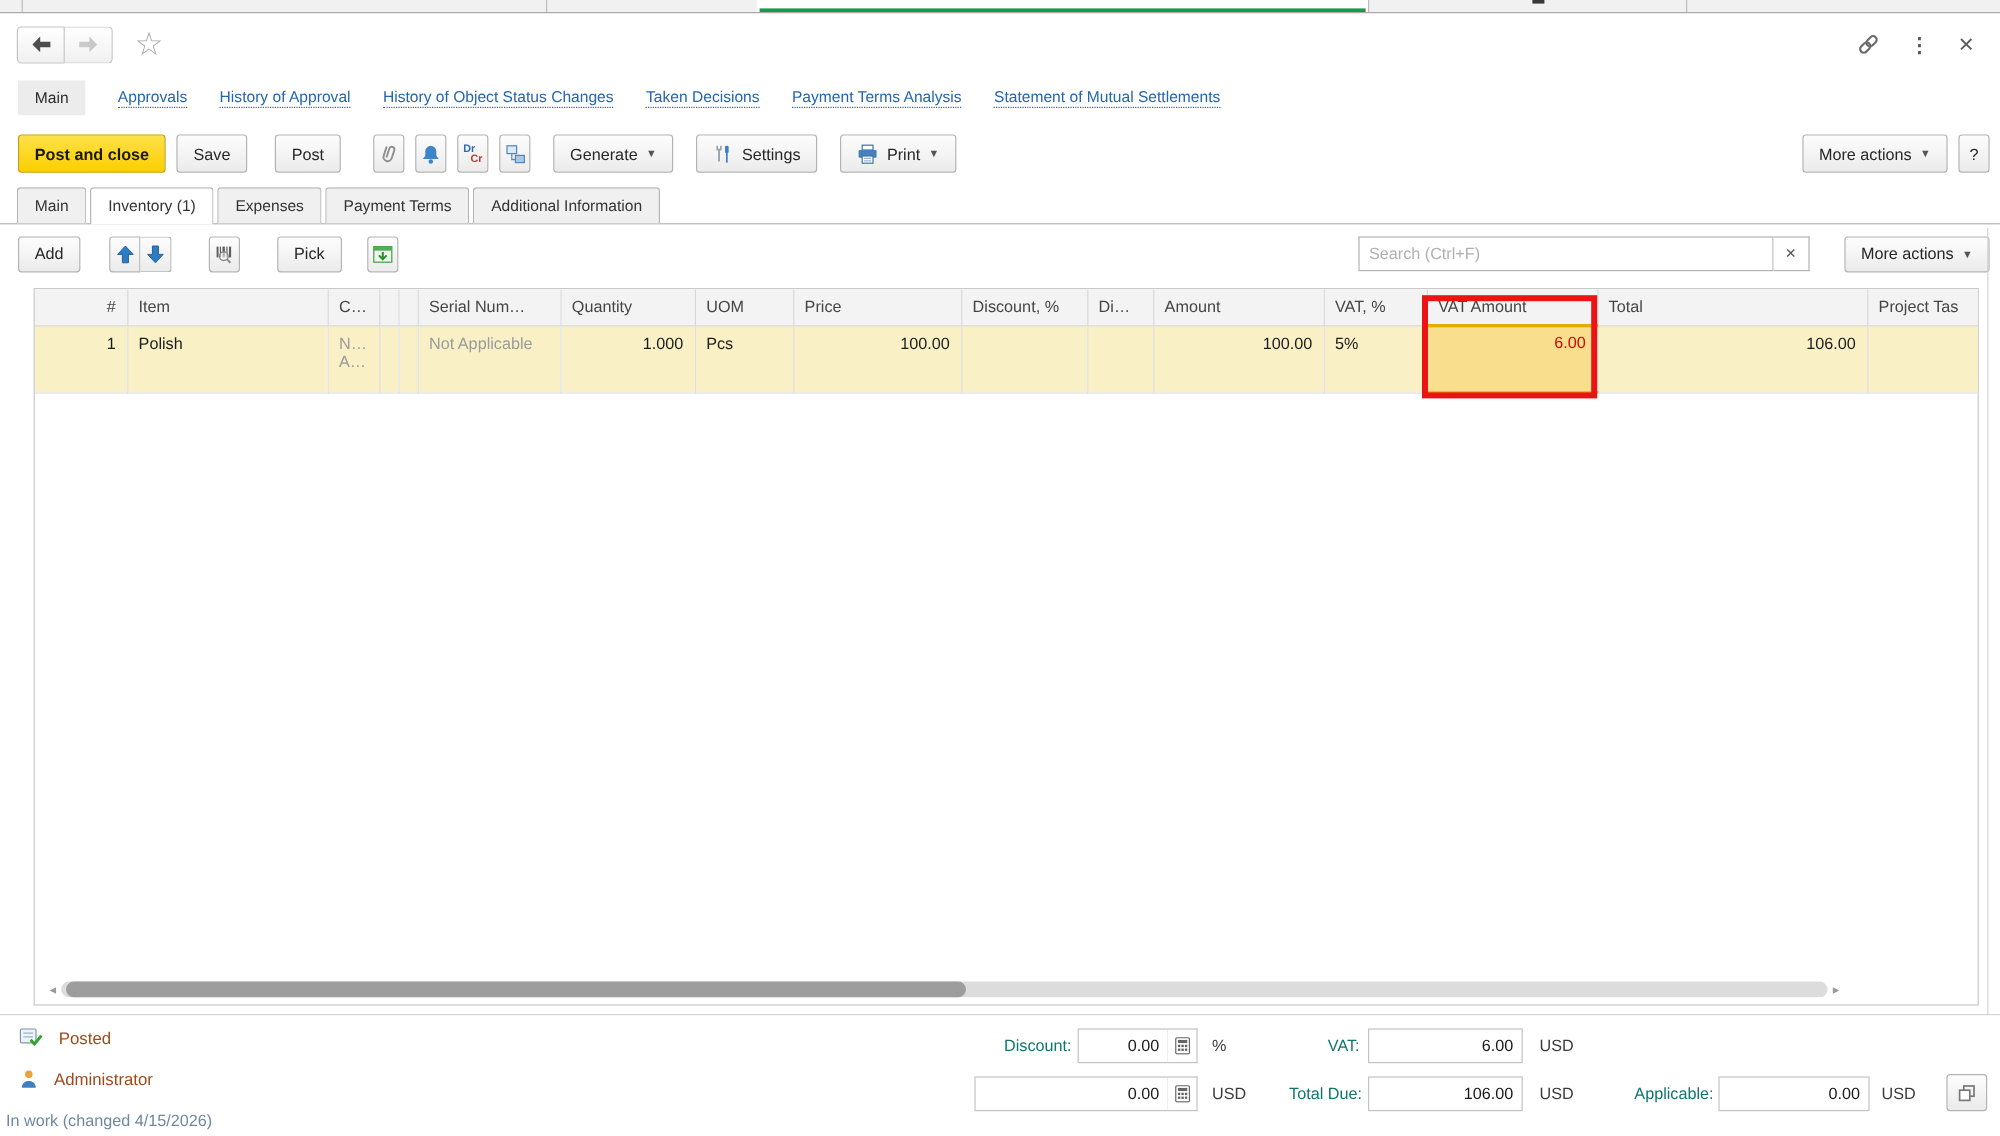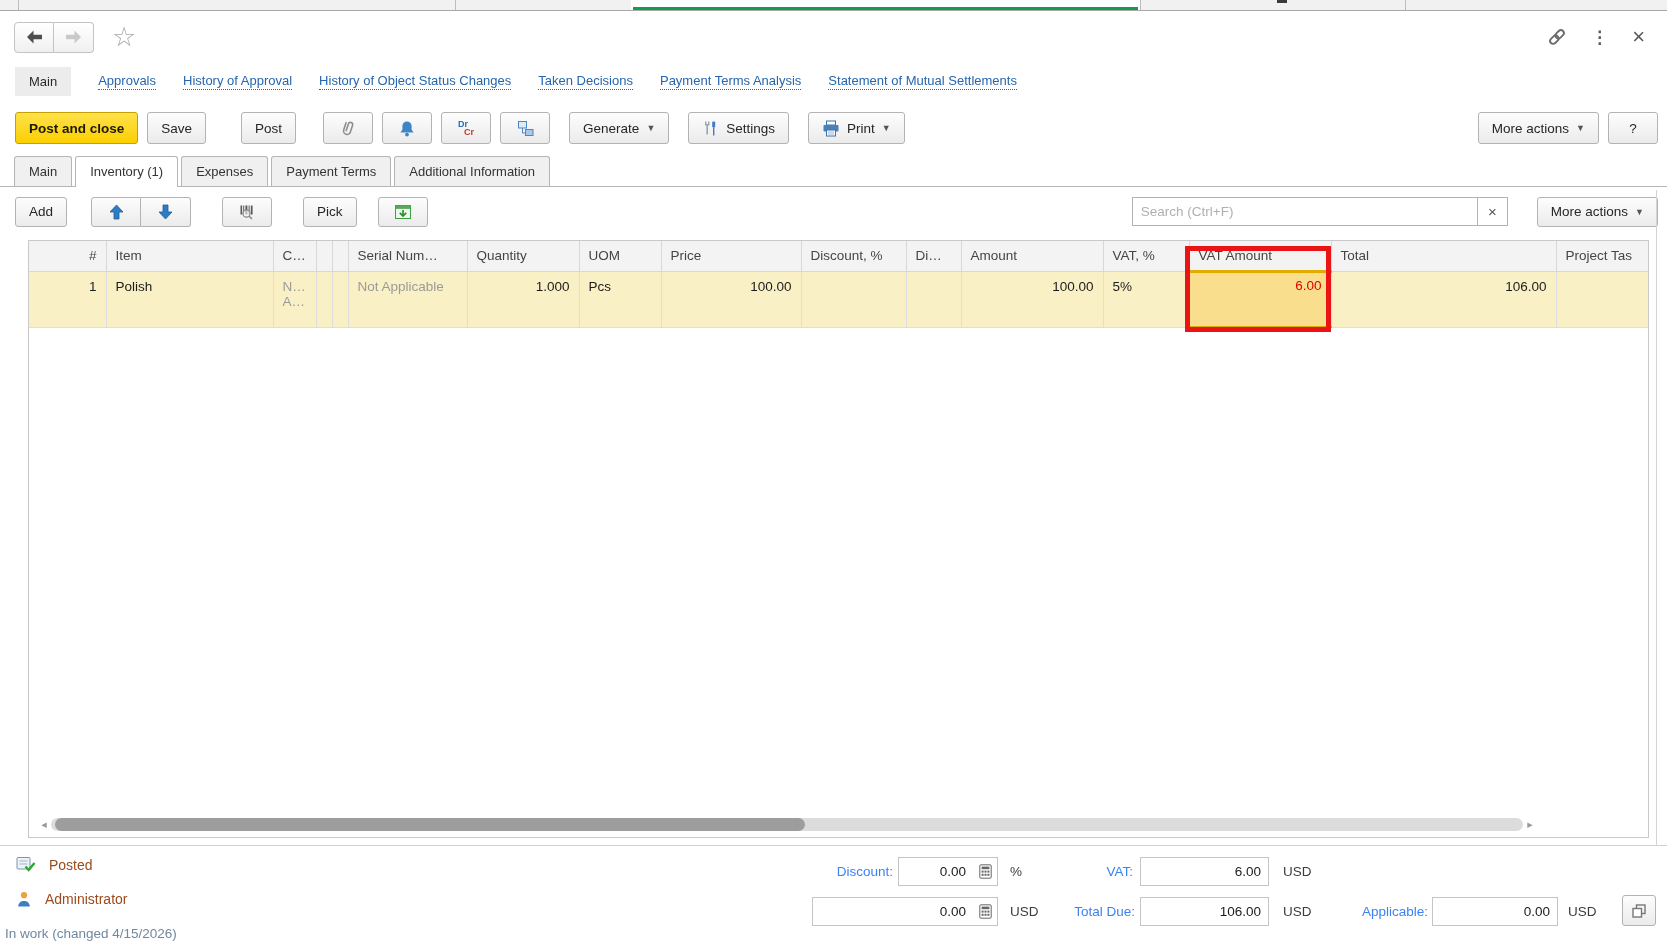--- a/index.html
+++ b/index.html
@@ -29,21 +29,21 @@
   
   .nav-links { display:flex; align-items:center; height:37px; padding-left:15px; gap:27px; }
   .nav-active { background:#ececec; padding:7px 14px; color:#2b2b2b; }
   .nav-link { color:#2666ae; border-bottom:1px dotted #2666ae; cursor:pointer; padding-bottom:1px; white-space:nowrap; }
 
   
   .cmd-bar { display:flex; align-items:center; gap:9px; padding:12px 9px 10px 15px; }
   .btn { height:32px; padding:0 13px; border:1px solid #b3b3b3; border-radius:3px;
     background:linear-gradient(#fdfdfd,#ebebeb); color:#262626; font-size:13.5px;
     display:inline-flex; align-items:center; gap:7px; cursor:pointer; white-space:nowrap; }
-  .btn.icon-only { width:50px; padding:0; justify-content:center; }
+  .btn.icon-only { width:26px; padding:0; justify-content:center; }
   .btn-primary { font-weight:bold; border-color:#c4a000; background:linear-gradient(#ffe14a,#fbcf00); color:#1a1a00; }
   .caret { font-size:9px; color:#555; }
   .cmd-spacer { flex:1; }
   .drcr { font-size:9px; font-weight:bold; line-height:8px; text-align:left; }
   .drcr .dr { color:#2b6cb5; display:block; }
   .drcr .cr { color:#c0392b; display:block; padding-left:6px; }
 
   
   .doc-tabs { display:flex; align-items:flex-end; padding-left:14px; border-bottom:1px solid #b5b5b5; height:33px; }
   .tab { border:1px solid #b5b5b5; border-bottom:none; border-radius:3px 3px 0 0; background:#f0f0f0;
@@ -89,21 +89,21 @@
   .hs-thumb { position:absolute; left:4px; top:0; width:750px; height:13px; background:#9d9d9d; border-radius:7px; cursor:grab; }
 
   .panel-sep { margin-top:7px; border-top:1px solid #d2d2d2; }
 
   
   .bottom-panel { position:relative; height:100px; }
   .abs { position:absolute; }
   .stat-row { display:flex; align-items:center; gap:13px; }
   .stat-text { color:#9c4a1c; font-size:14px; cursor:pointer; }
   .status-line { color:#6f88a0; font-size:13.5px; }
-  .t-label { font-size:13.5px; color:#3b82f6; line-height:29px; text-align:right; white-space:nowrap; }
+  .t-label { font-size:13.5px; color:#0f766e; line-height:29px; text-align:right; white-space:nowrap; }
   .t-input { height:29px; border:1px solid #c4c4c4; text-align:right; padding:0 7px; font-size:13.5px;
     font-family:"Liberation Sans",sans-serif; color:#1a1a1a; width:100%; }
   .calc-btn { height:29px; width:25px; border:1px solid #c4c4c4; border-left:none; background:#fff;
     display:flex; align-items:center; justify-content:center; cursor:pointer; }
   .cur { font-size:13.5px; color:#3c3c3c; line-height:29px; }
   .copy-btn { width:34px; height:31px; border:1px solid #b3b3b3; border-radius:3px;
     background:linear-gradient(#fdfdfd,#ebebeb); display:flex; align-items:center; justify-content:center; cursor:pointer; }
 
   .right-edge { position:absolute; left:1656px; top:190px; height:655px; width:1px; background:#d4d4d4; }
 </style>
@@ -152,21 +152,21 @@
   <span class="nav-link">History of Approval</span>
   <span class="nav-link">History of Object Status Changes</span>
   <span class="nav-link">Taken Decisions</span>
   <span class="nav-link">Payment Terms Analysis</span>
   <span class="nav-link">Statement of Mutual Settlements</span>
 </div>
 
 <div class="cmd-bar">
   <button class="btn btn-primary">Post and close</button>
   <button class="btn">Save</button>
-  <button class="btn" style="margin-left:26px">Post</button>
+  <button class="btn" style="margin-left:14px">Post</button>
   <button class="btn icon-only" style="margin-left:18px">
     <svg width="16" height="18" viewBox="0 0 16 18">
       <path d="M4.5 4.5 V12 a3.5 3.5 0 0 0 7 0 V5 a2.2 2.2 0 0 0 -4.4 0 v7" fill="none" stroke="#8f8f8f" stroke-width="1.6" stroke-linecap="round" transform="rotate(18 8 9)"></path>
     </svg>
   </button>
   <button class="btn icon-only">
     <svg width="16" height="17" viewBox="0 0 16 17">
       <path d="M8 1.5 a4.6 4.6 0 0 1 4.6 4.6 v3.6 l2 2.8 H1.4 l2-2.8 V6.1 A4.6 4.6 0 0 1 8 1.5 z" fill="#3d85c6"></path>
       <circle cx="8" cy="14.6" r="1.9" fill="#3d85c6"></circle>
     </svg>

